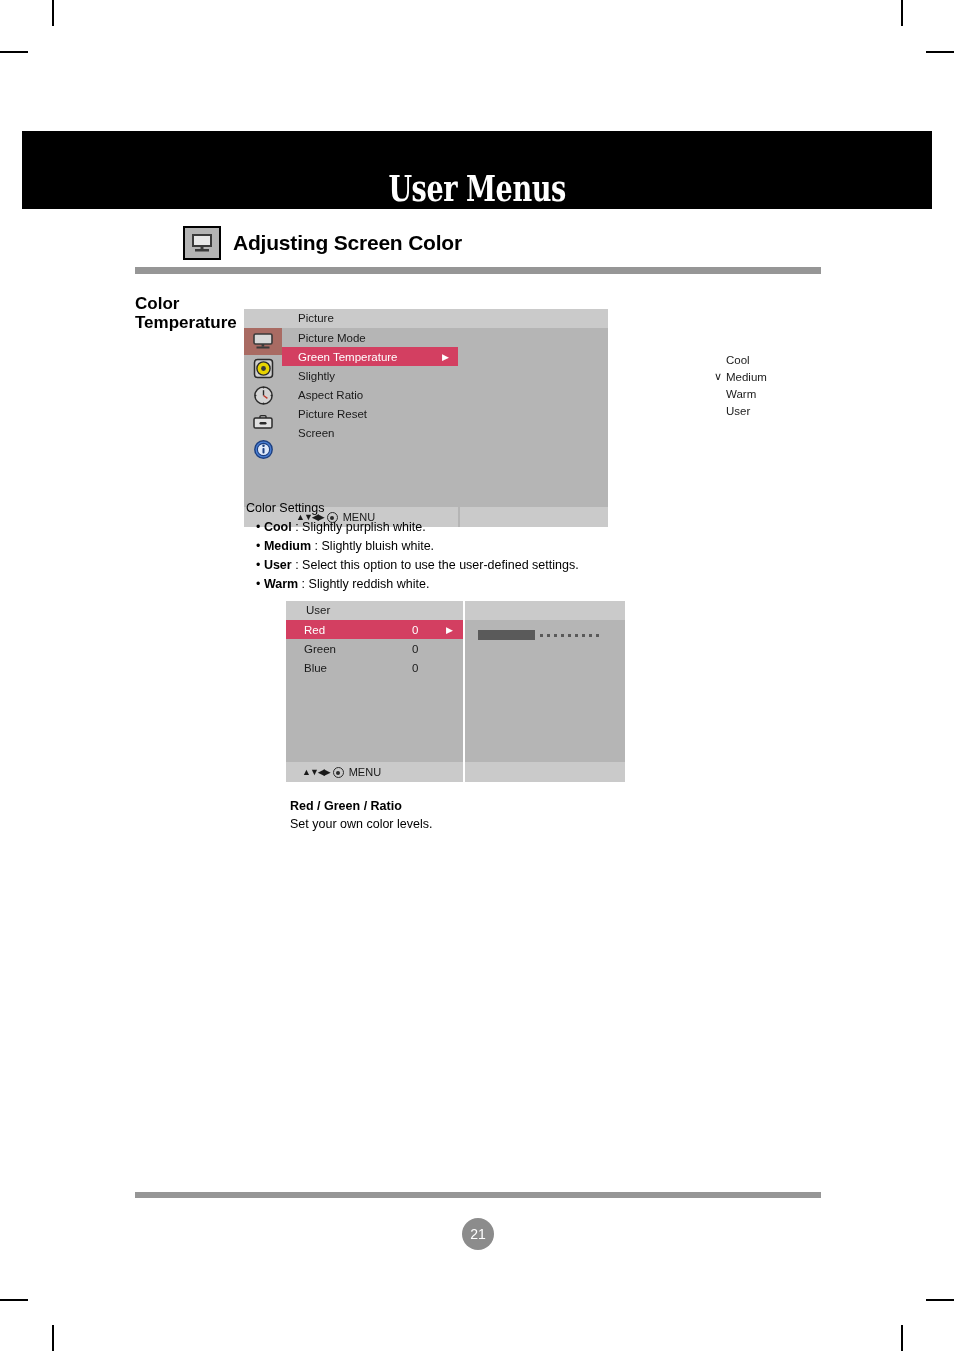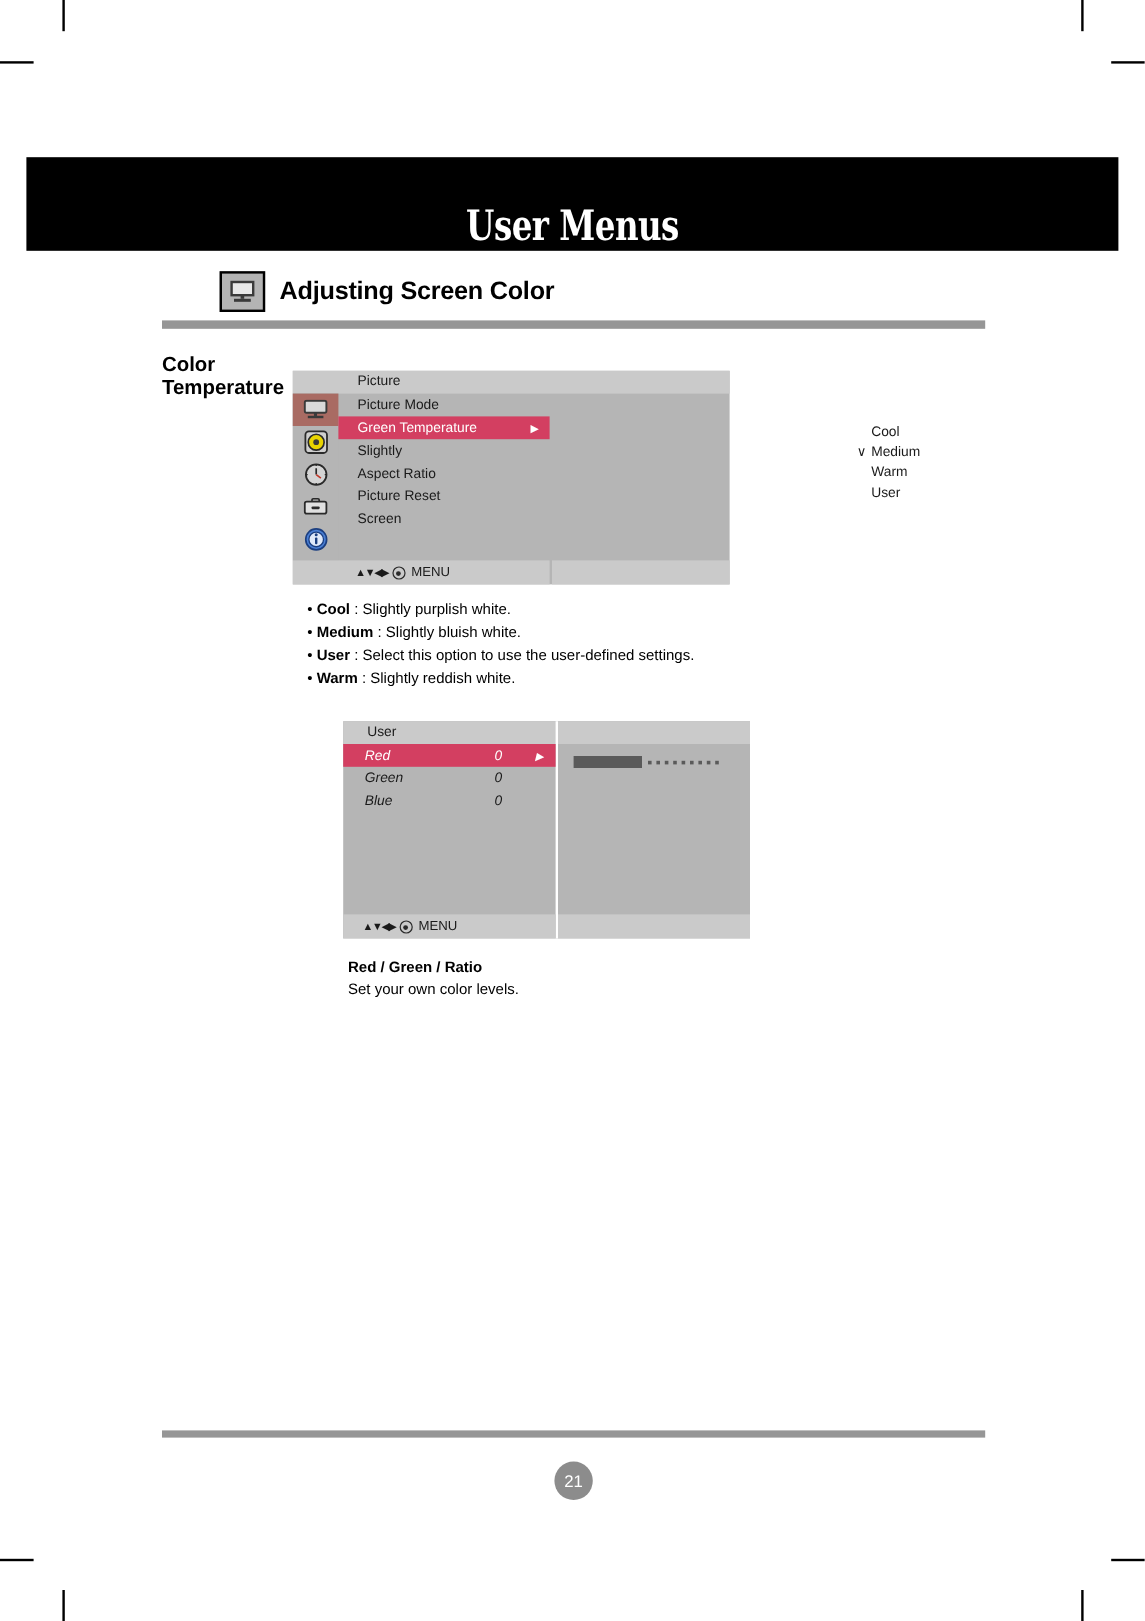--- a/index.html
+++ b/index.html
@@ -157,21 +157,21 @@
     content: "";
     position: absolute;
     left: 2.5px; top: 2.5px;
     width: 4px; height: 4px;
     border-radius: 50%;
     background: #2a2a2a;
   }
   .nav-menu { font-size: 11px; color: #1a1a1a; }
 
   
-  #osd1 { left: 244px; top: 309px; width: 364px; height: 178px; }
+  #osd1 { left: 244px; top: 309px; width: 364px; height: 218px; }
   #osd1 .osd-vdiv { left: 458px; }
   .icon-rail {
     position: absolute;
     left: 0; top: 19px;
     width: 38px;
     height: 139px;
     background: #b5b5b5;
   }
   .rail-icon {
     width: 38px;
@@ -256,21 +256,20 @@
     left: 0; top: 19px;
     width: 177px;
   }
   .rgb-row {
     height: 19px;
     display: flex;
     align-items: center;
     font-size: 11.5px;
     position: relative;
     box-sizing: border-box;
-    font-style: italic;
   }
   .rgb-row .rgb-name { position: absolute; left: 18px; }
   .rgb-row .rgb-val  { position: absolute; left: 126px; }
   .rgb-row .arrow    { position: absolute; left: 160px; font-size: 9px; color: #fff; }
   .rgb-row.highlight { background: #d33f61; color: #ffffff; }
   .slider-wrap {
     position: absolute;
     left: 192px;
     top: 29px;
     display: flex;
@@ -466,20 +465,21 @@
     <span class="tri">▲</span>
     <span class="tri">▼</span>
     <span class="tri">◀</span>
     <span class="tri">▶</span>
     <span class="dot"></span>
     <span class="nav-menu">MENU</span>
   </div>
 </div>
 
 <div class="explain">
+  <div>Color Settings</div>
   <div class="bullet-line">
     <span>•</span>
     <b>Cool</b><span> : Slightly purplish white.</span>
   </div>
   <div class="bullet-line">
     <span>•</span>
     <b>Medium</b><span> : Slightly bluish white.</span>
   </div>
   <div class="bullet-line">
     <span>•</span>

